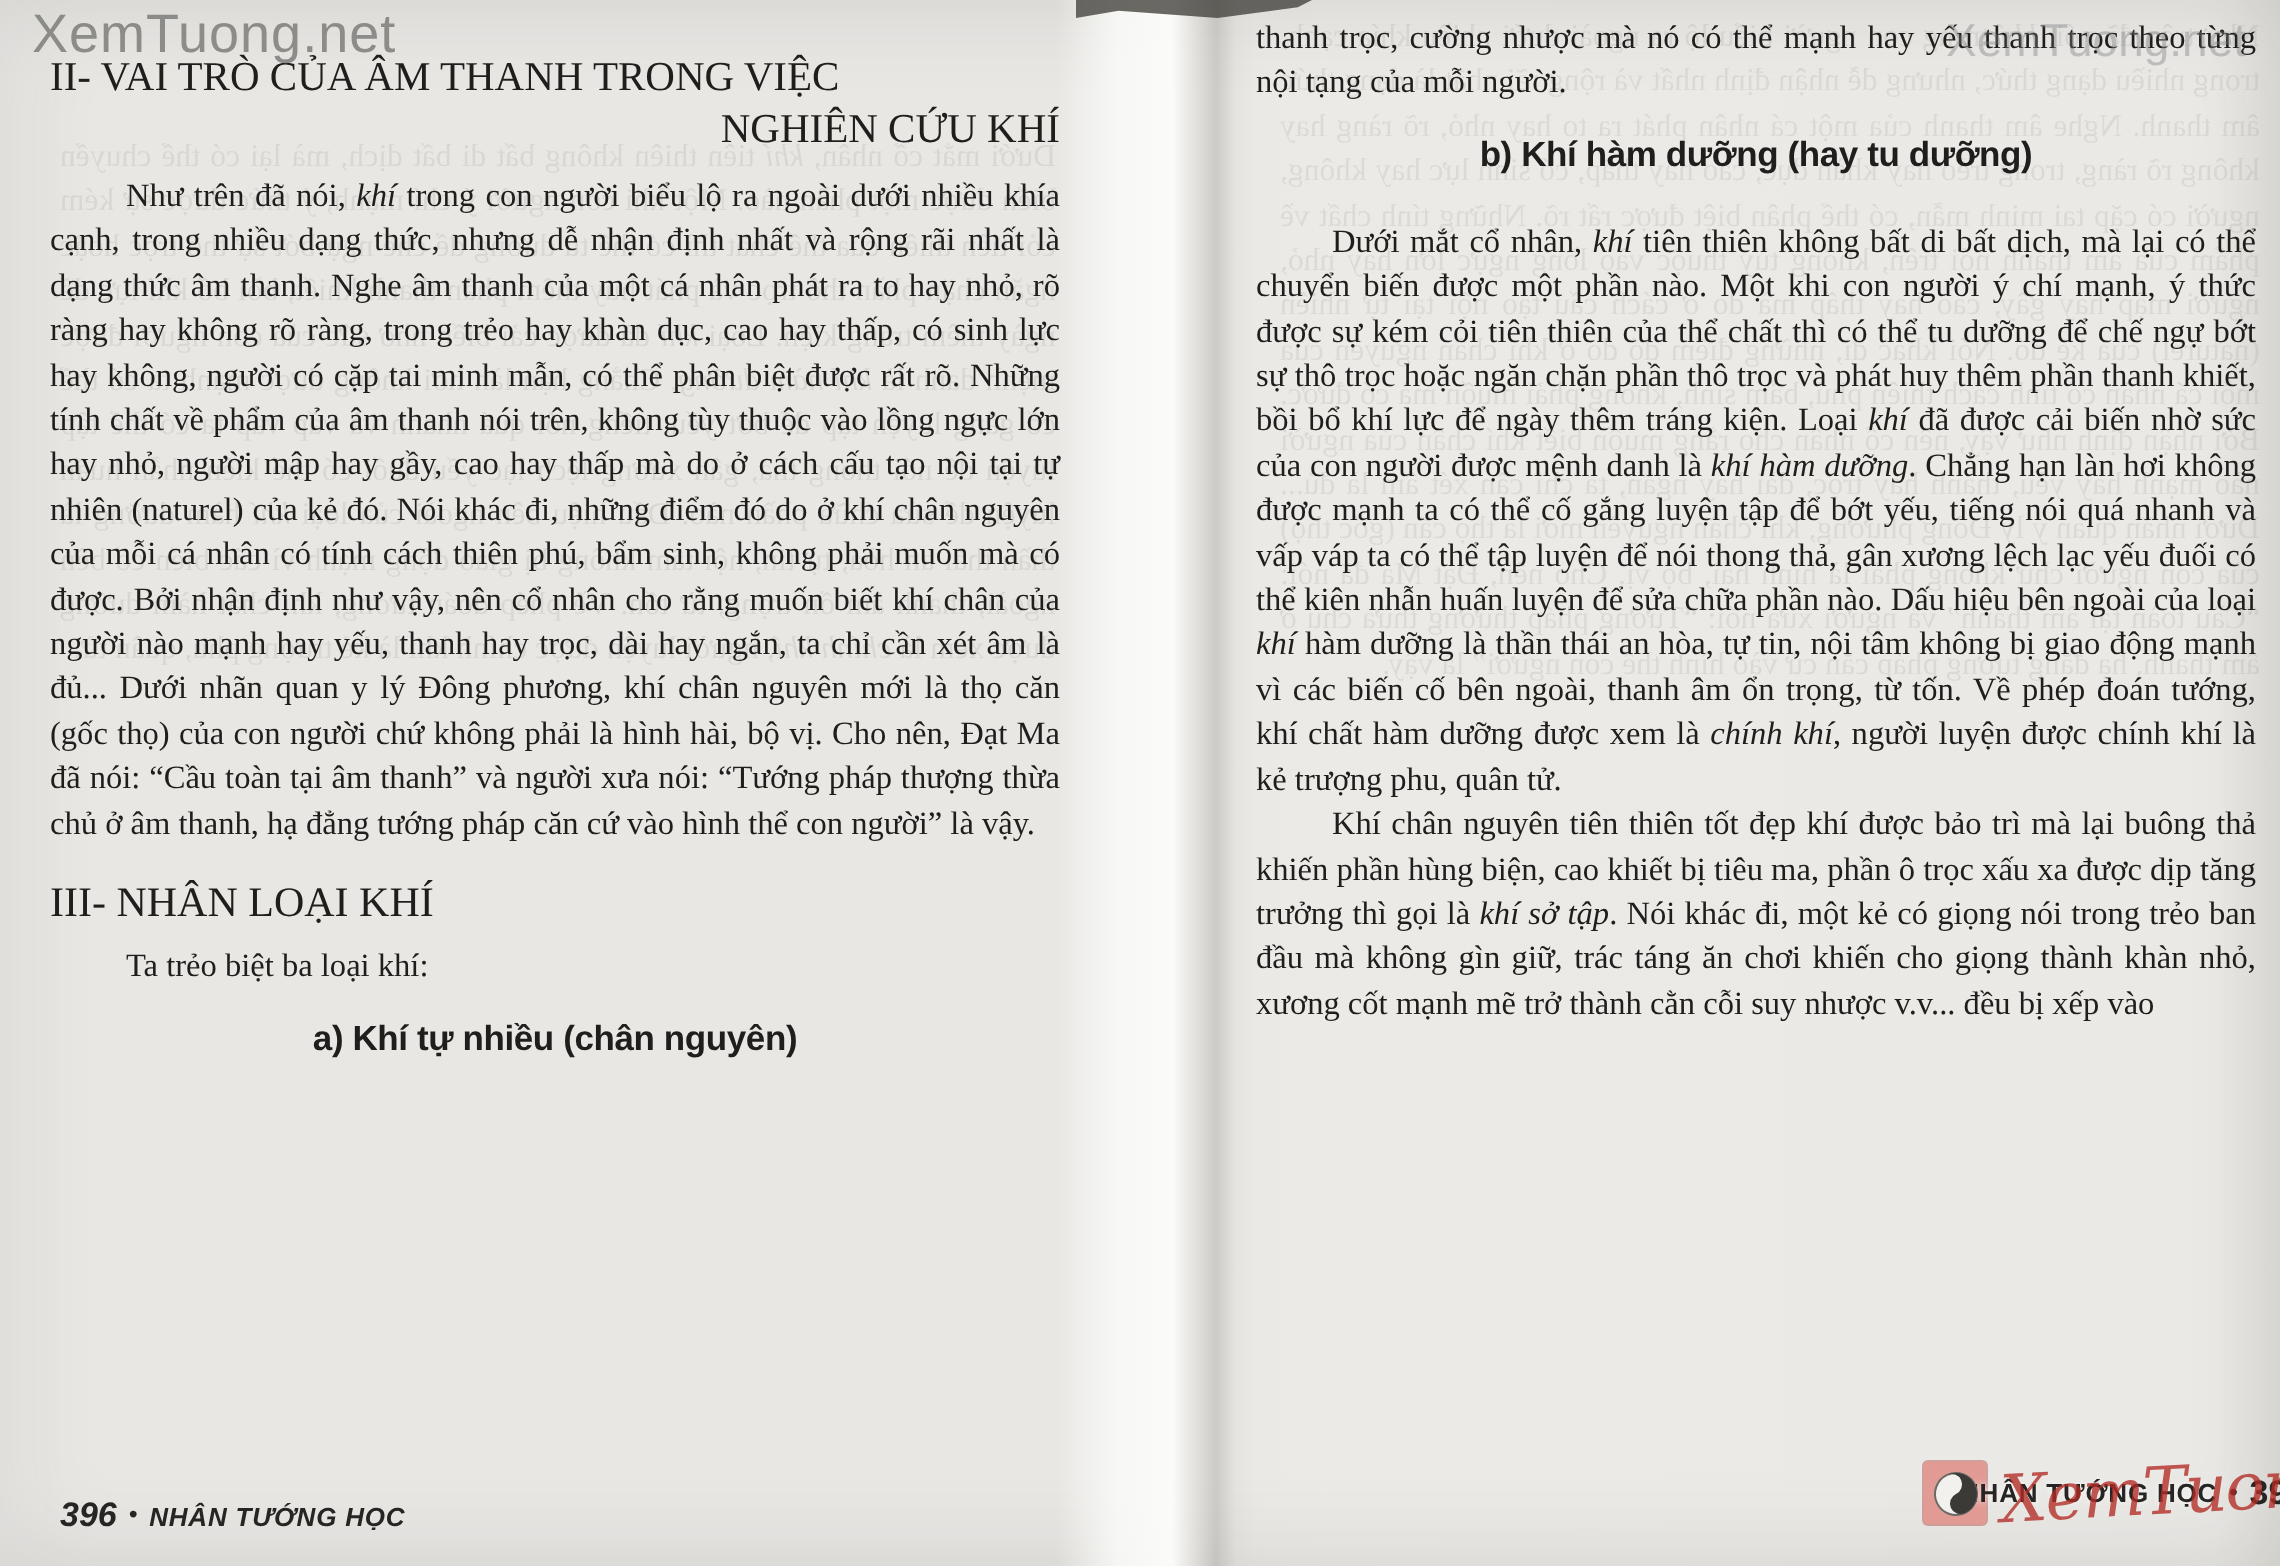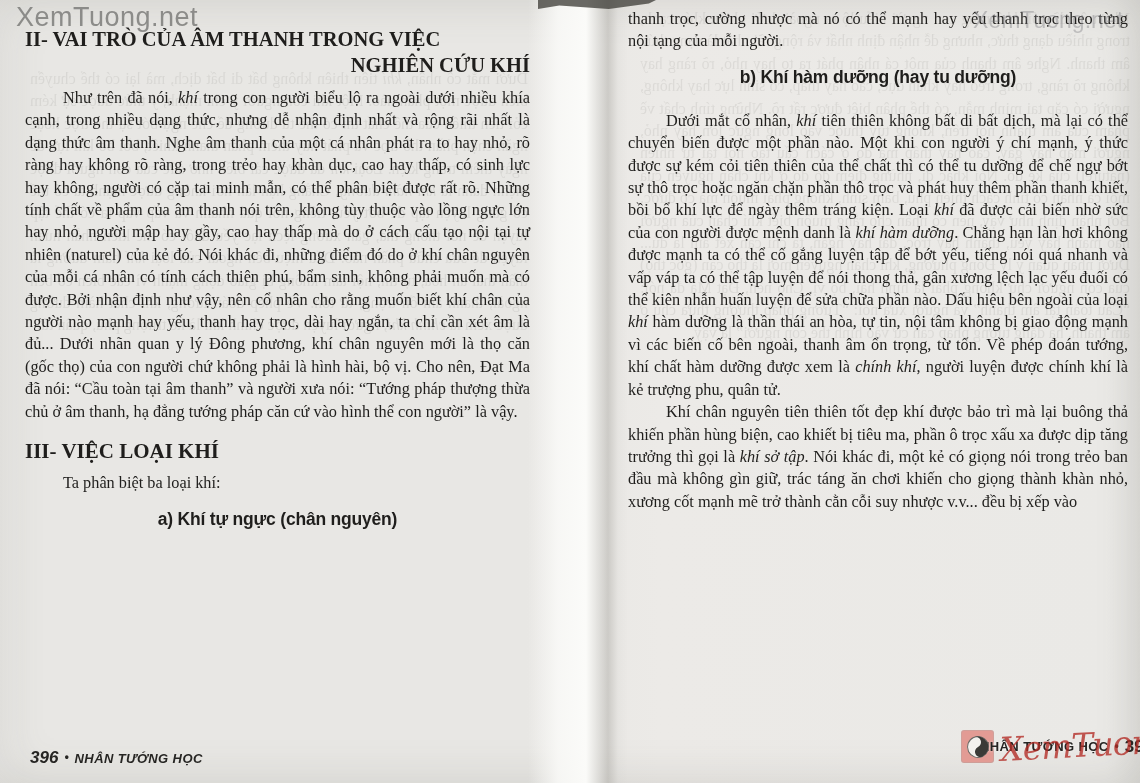--- a/index.html
+++ b/index.html
@@ -35,21 +35,21 @@
   }
   
   .page{position:absolute;top:0;z-index:3;}
   .page-left{left:25px;width:505px;}
   .page-right{left:628px;width:500px;}
   .body{
     margin:0;font-size:16.3px;line-height:22.4px;text-align:justify;
   }
   .indent{text-indent:38px;}
   .sec-heading{
-    margin:0;font-size:20.5px;font-weight:bold;line-height:26px;
+    margin:0;font-size:20.5px;font-weight:normal;line-height:26px;
     font-family:"Liberation Serif", serif;
   }
   .sec2{margin-top:26px;}
   .sec2 .hl1,.sec2 .hl2{display:block;}
   .sec2 .hl2{margin-left:36px;text-align:right;}
   .sec3{margin-top:15px;font-size:21px;}
   .sub-heading{
     margin:0;margin-top:14px;margin-bottom:9px;
     font-family:"Liberation Sans", sans-serif;font-weight:700;font-size:17.5px;
     letter-spacing:-.2px;
@@ -100,23 +100,23 @@
 
   <div class="wm wm-topleft">XemTuong.net</div>
   <div class="wm wm-topright">XemTuong.net</div>
 
   <div class="page page-left pl-top">
     <h2 class="sec-heading sec2">
       <span class="hl1">II- VAI TRÒ CỦA ÂM THANH TRONG VIỆC</span>
       <span class="hl2">NGHIÊN CỨU KHÍ</span>
     </h2>
     <p class="body indent mt9">Như trên đã nói, <i>khí</i> trong con người biểu lộ ra ngoài dưới nhiều khía cạnh, trong nhiều dạng thức, nhưng dễ nhận định nhất và rộng rãi nhất là dạng thức âm thanh. Nghe âm thanh của một cá nhân phát ra to hay nhỏ, rõ ràng hay không rõ ràng, trong trẻo hay khàn dục, cao hay thấp, có sinh lực hay không, người có cặp tai minh mẫn, có thể phân biệt được rất rõ. Những tính chất về phẩm của âm thanh nói trên, không tùy thuộc vào lồng ngực lớn hay nhỏ, người mập hay gầy, cao hay thấp mà do ở cách cấu tạo nội tại tự nhiên (naturel) của kẻ đó. Nói khác đi, những điểm đó do ở khí chân nguyên của mỗi cá nhân có tính cách thiên phú, bẩm sinh, không phải muốn mà có được. Bởi nhận định như vậy, nên cổ nhân cho rằng muốn biết khí chân của người nào mạnh hay yếu, thanh hay trọc, dài hay ngắn, ta chỉ cần xét âm là đủ... Dưới nhãn quan y lý Đông phương, khí chân nguyên mới là thọ căn (gốc thọ) của con người chứ không phải là hình hài, bộ vị. Cho nên, Đạt Ma đã nói: “Cầu toàn tại âm thanh” và người xưa nói: “Tướng pháp thượng thừa chủ ở âm thanh, hạ đẳng tướng pháp căn cứ vào hình thể con người” là vậy.</p>
-    <h2 class="sec-heading sec3">III- VIỆC LOẠI KHÍ</h2>
-    <p class="body indent mt8">Ta phân biệt ba loại khí:</p>
-    <h3 class="sub-heading">a) Khí tự ngực (chân nguyên)</h3>
+    <h2 class="sec-heading sec3">III- NHÂN LOẠI KHÍ</h2>
+    <p class="body indent mt8">Ta trẻo biệt ba loại khí:</p>
+    <h3 class="sub-heading">a) Khí tự nhiều (chân nguyên)</h3>
   </div>
 
   <div class="page page-right pr-top">
     <p class="body">thanh trọc, cường nhược mà nó có thể mạnh hay yếu thanh trọc theo từng nội tạng của mỗi người.</p>
     <h3 class="sub-heading">b) Khí hàm dưỡng (hay tu dưỡng)</h3>
     <p class="body indent mt5">Dưới mắt cổ nhân, <i>khí</i> tiên thiên không bất di bất dịch, mà lại có thể chuyển biến được một phần nào. Một khi con người ý chí mạnh, ý thức được sự kém cỏi tiên thiên của thể chất thì có thể tu dưỡng để chế ngự bớt sự thô trọc hoặc ngăn chặn phần thô trọc và phát huy thêm phần thanh khiết, bồi bổ khí lực để ngày thêm tráng kiện. Loại <i>khí</i> đã được cải biến nhờ sức của con người được mệnh danh là <i>khí hàm dưỡng</i>. Chẳng hạn làn hơi không được mạnh ta có thể cố gắng luyện tập để bớt yếu, tiếng nói quá nhanh và vấp váp ta có thể tập luyện để nói thong thả, gân xương lệch lạc yếu đuối có thể kiên nhẫn huấn luyện để sửa chữa phần nào. Dấu hiệu bên ngoài của loại <i>khí</i> hàm dưỡng là thần thái an hòa, tự tin, nội tâm không bị giao động mạnh vì các biến cố bên ngoài, thanh âm ổn trọng, từ tốn. Về phép đoán tướng, khí chất hàm dưỡng được xem là <i>chính khí</i>, người luyện được chính khí là kẻ trượng phu, quân tử.</p>
     <p class="body indent">Khí chân nguyên tiên thiên tốt đẹp khí được bảo trì mà lại buông thả khiến phần hùng biện, cao khiết bị tiêu ma, phần ô trọc xấu xa được dịp tăng trưởng thì gọi là <i>khí sở tập</i>. Nói khác đi, một kẻ có giọng nói trong trẻo ban đầu mà không gìn giữ, trác táng ăn chơi khiến cho giọng thành khàn nhỏ, xương cốt mạnh mẽ trở thành cằn cỗi suy nhược v.v... đều bị xếp vào</p>
   </div>
 
   <div class="footer footer-left">

